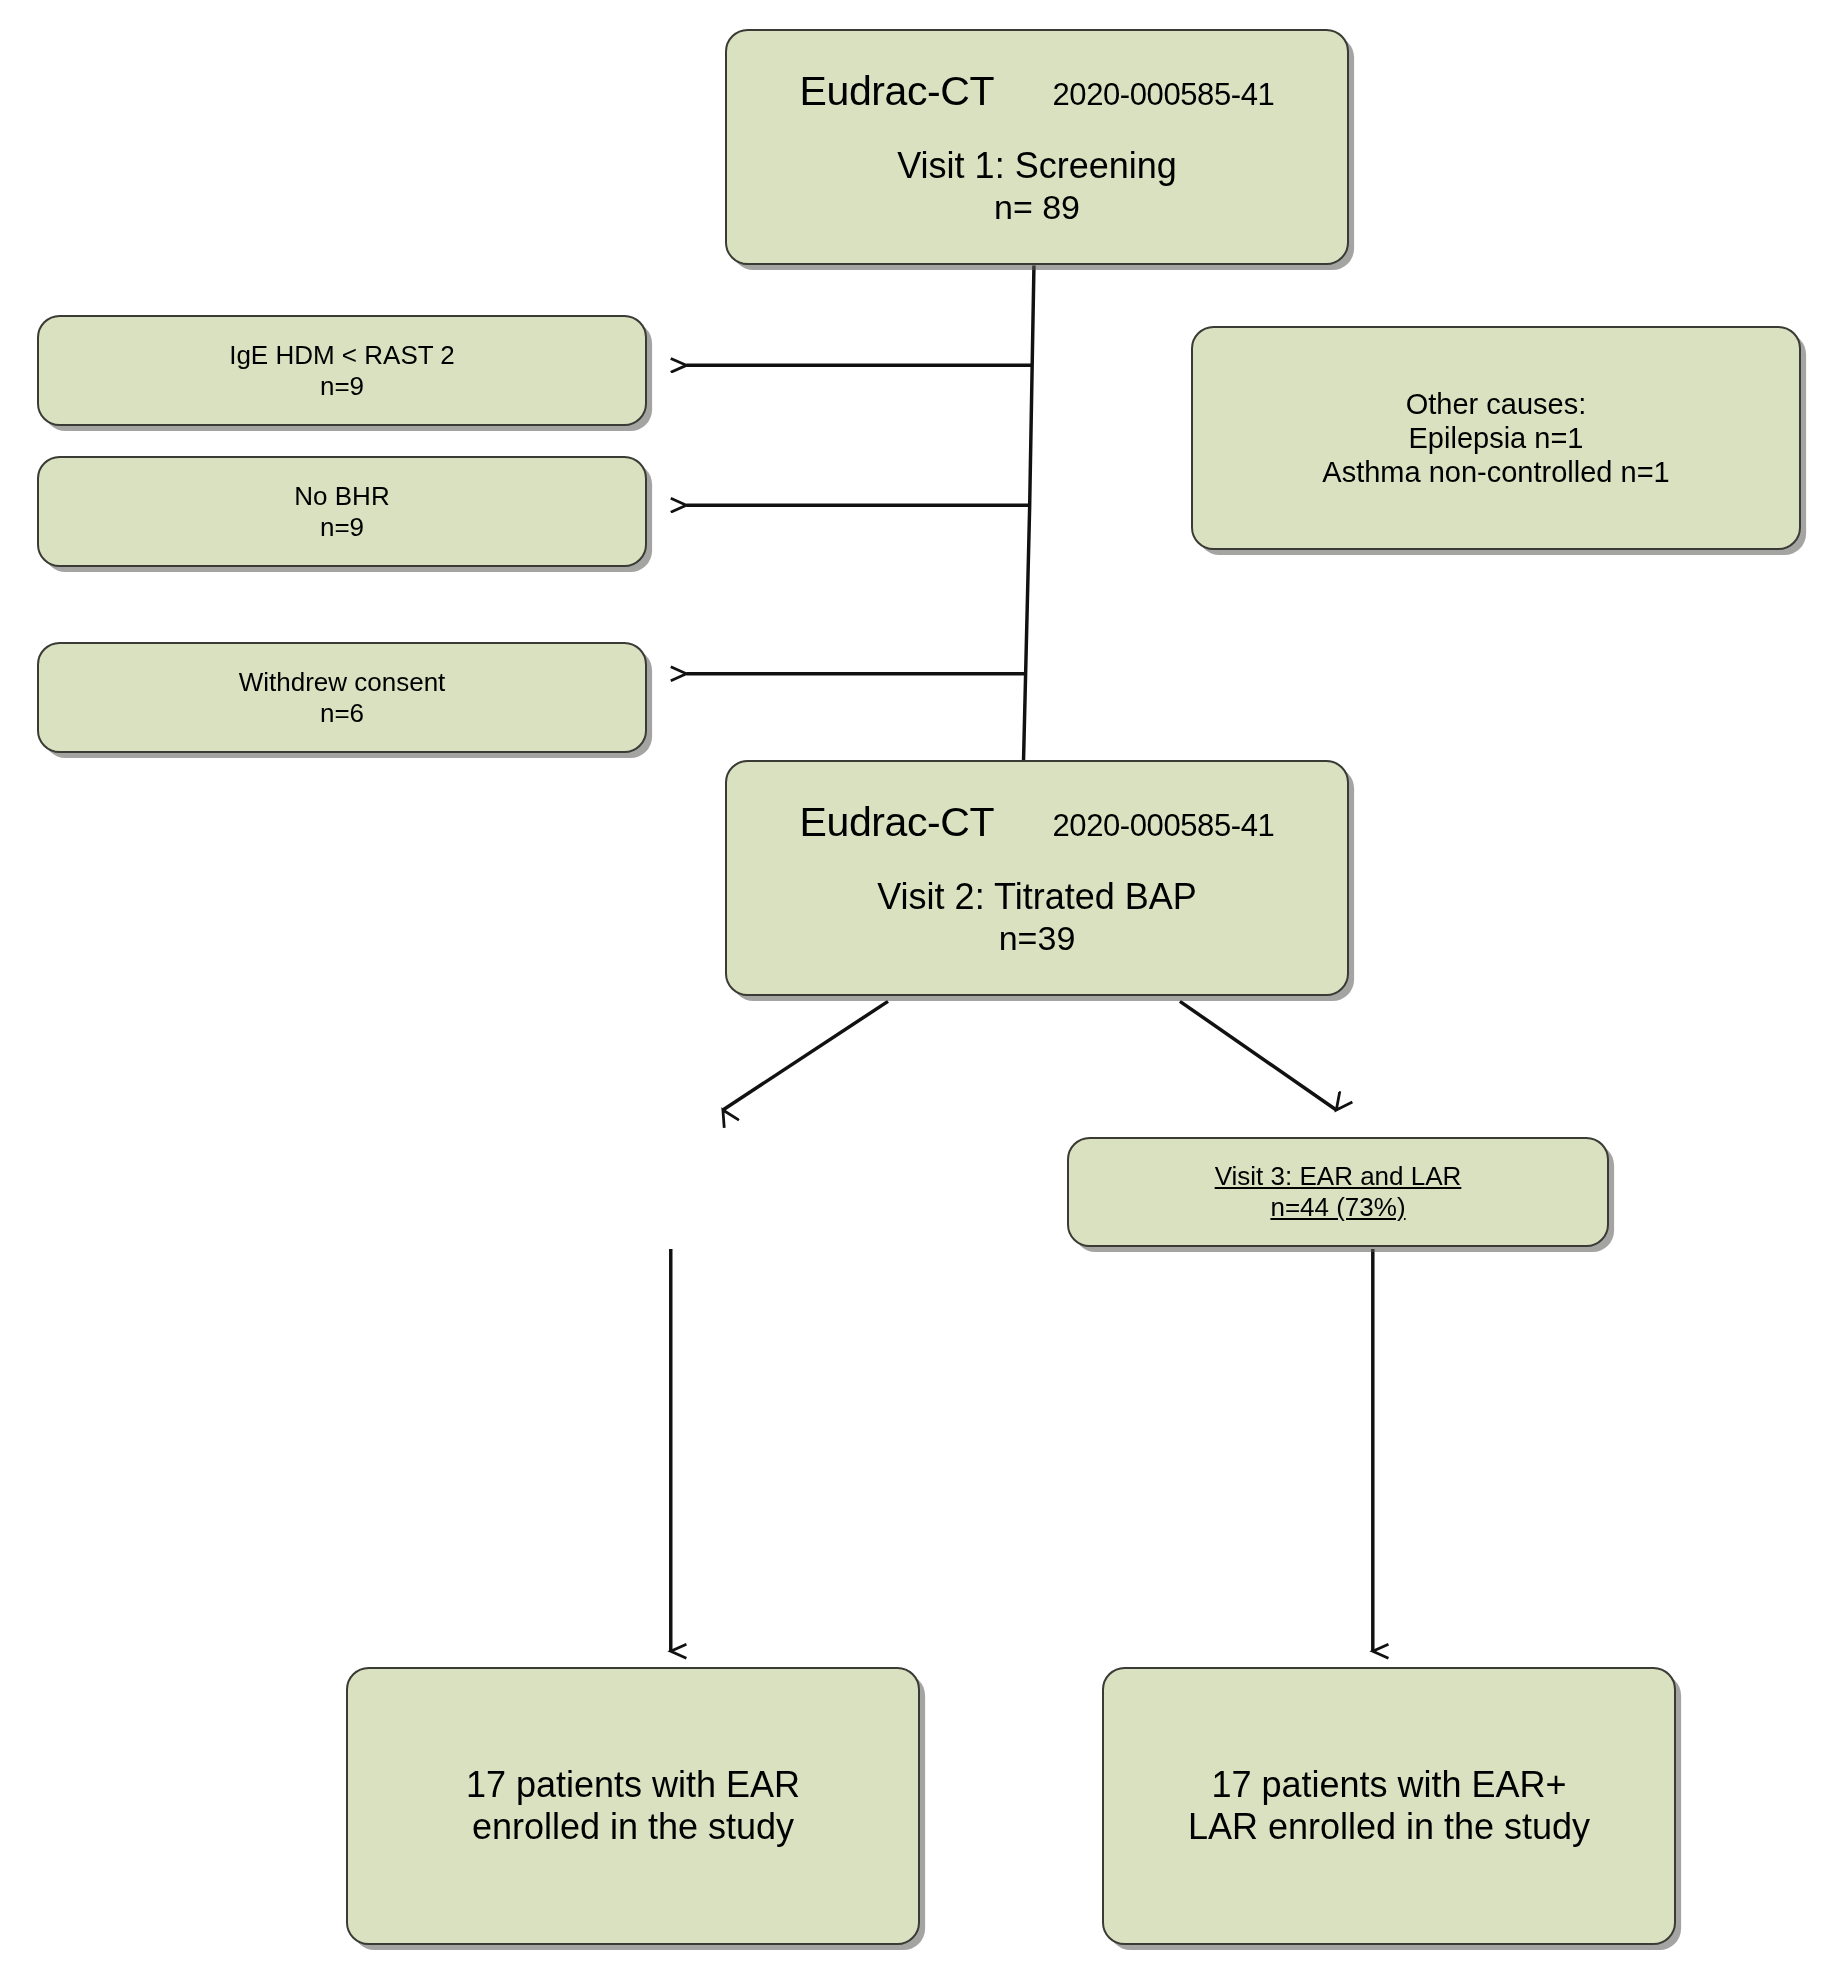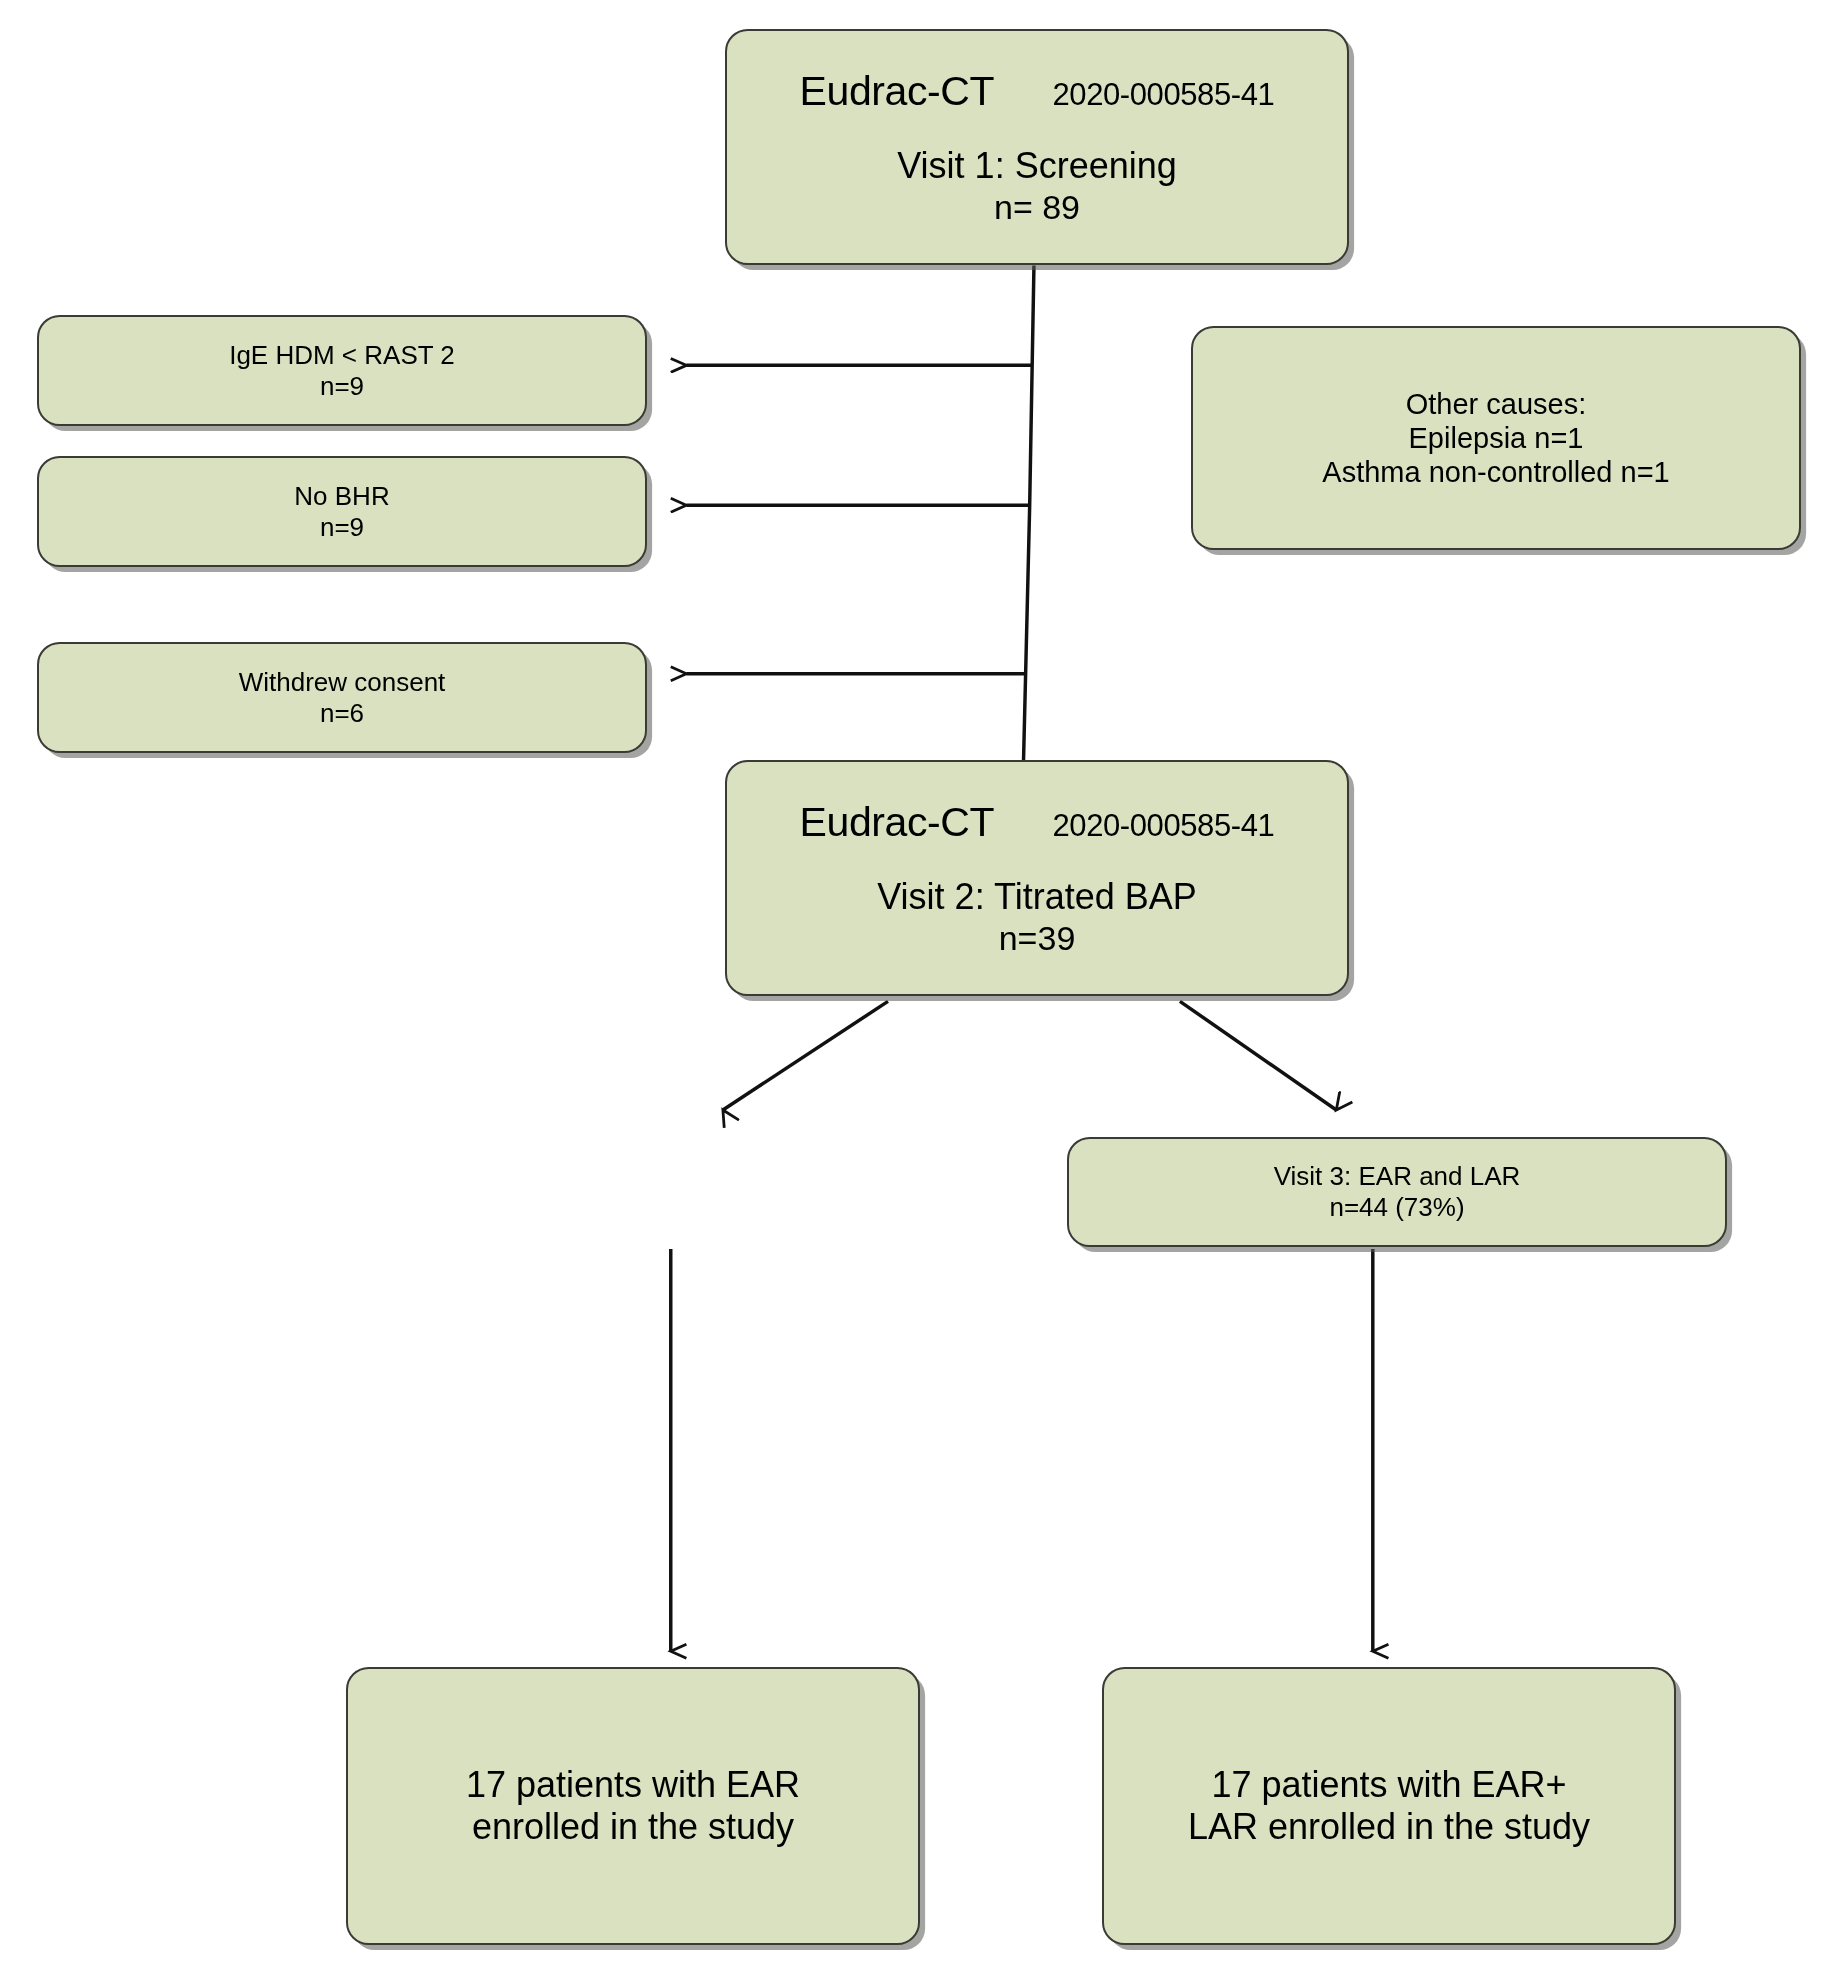--- a/index.html
+++ b/index.html
@@ -76,21 +76,21 @@
   .gap-sm { height: 29.5px; }
 
   
   #node-visit1   { left: 725px;  top: 29px;   width: 624px;  height: 236px; }
   #node-ige      { left: 37px;   top: 315px;  width: 610px;  height: 111px; }
   #node-nobhr    { left: 37px;   top: 456px;  width: 610px;  height: 111px; }
   #node-withdrew { left: 37px;   top: 614px;  width: 610px;  height: 111px; margin-top: 28px; }
   #node-other    { left: 1191px; top: 326px;  width: 610px;  height: 224px; }
   #node-visit2   { left: 725px;  top: 760px;  width: 624px;  height: 236px; }
   #node-v3nolar  { left: 311px;  top: 1137px; width: 608px;  height: 110px; }
-  #node-v3earlar { left: 1067px; top: 1137px; width: 660px;  height: 110px; }
+  #node-v3earlar { left: 1067px; top: 1137px; width: 542px;  height: 110px; text-decoration: underline; }
   #node-out-ear  { left: 346px;  top: 1667px; width: 574px;  height: 278px; }
   #node-out-earlar { left: 1102px; top: 1667px; width: 574px; height: 278px; }
 </style>
 </head>
 <body>
 
 <div id="diagram-root">
 
   <svg id="edge-layer" viewBox="0 0 2120 2279" xmlns="http://www.w3.org/2000/svg">
     <defs>

